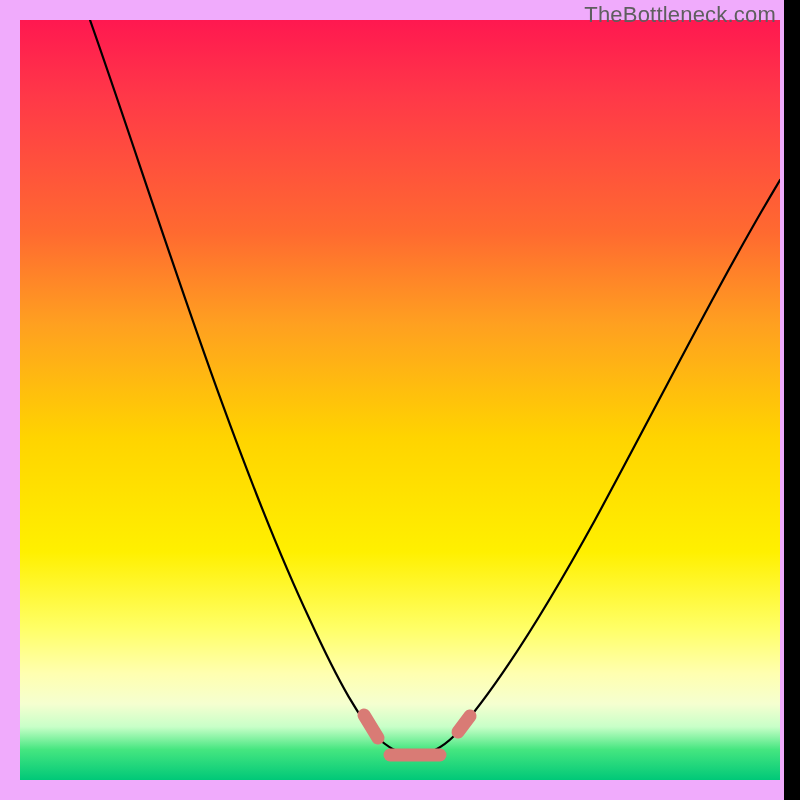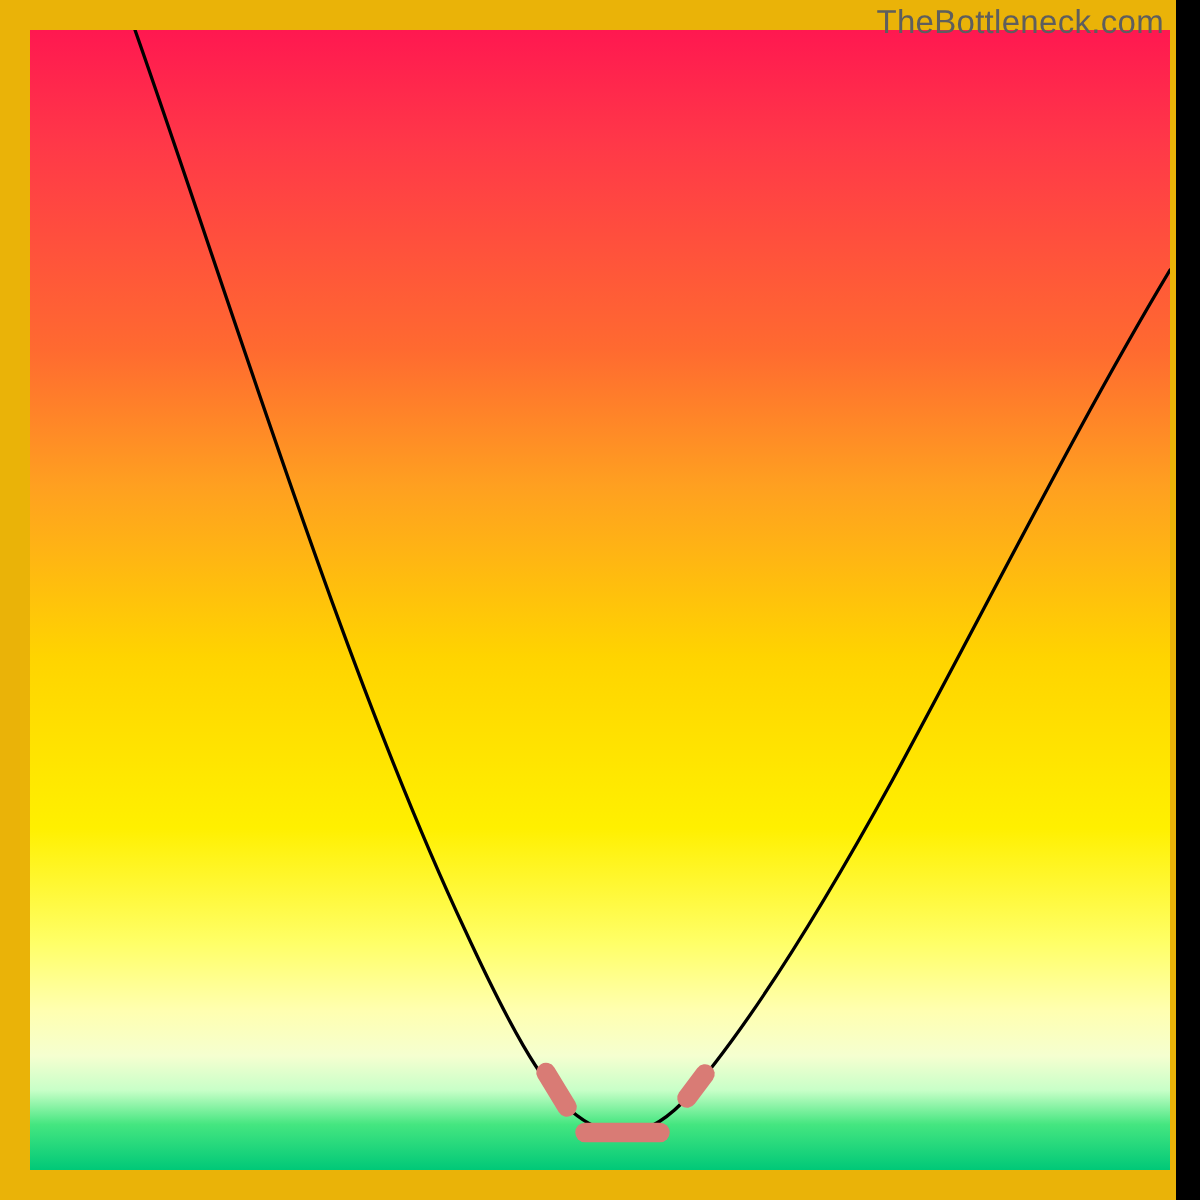--- a/index.html
+++ b/index.html
@@ -10,21 +10,21 @@
     background: #000;
     overflow: hidden;
     font-family: Arial, Helvetica, sans-serif;
   }
   .frame {
     position: absolute;
     left: 0;
     top: 0;
     width: 784px;
     height: 800px;
-    background: #eab308;
+    background: #f0abfc;
   }
   .plot {
     position: absolute;
     left: 20px;
     top: 20px;
     width: 760px;
     height: 760px;
     overflow: hidden;
   }
   

